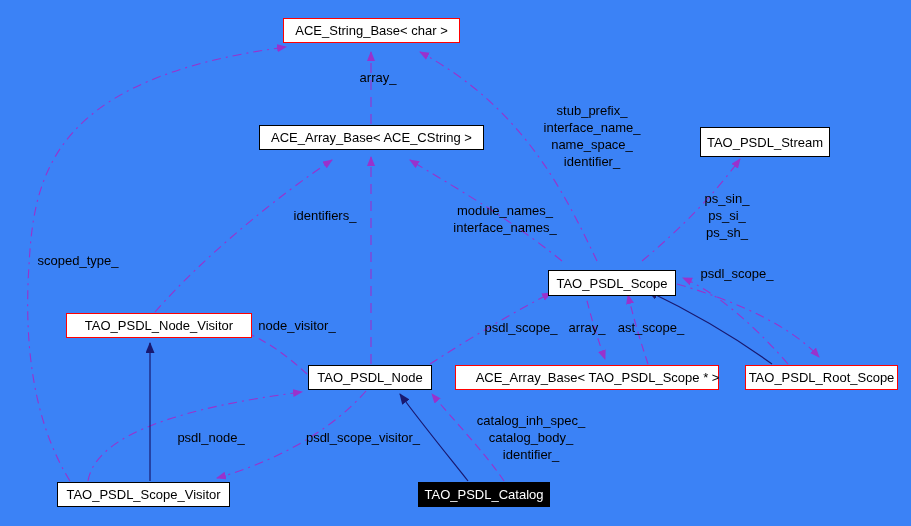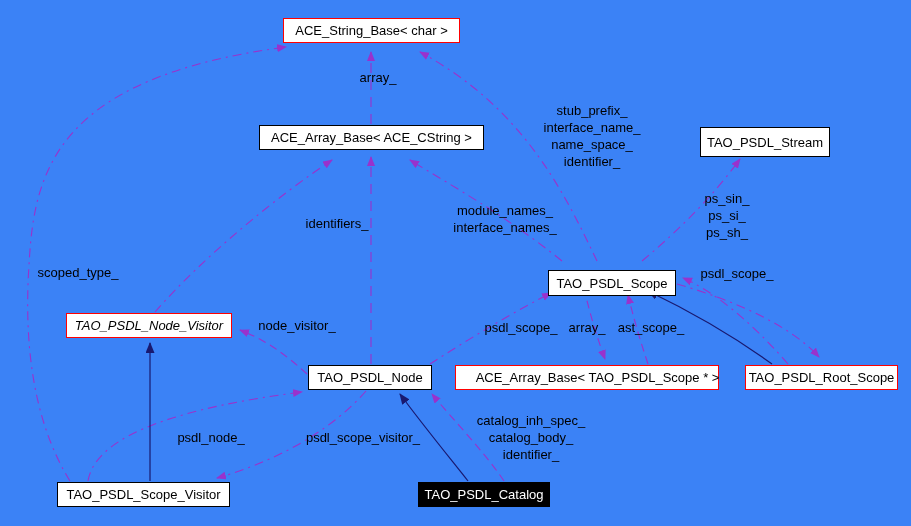--- a/index.html
+++ b/index.html
@@ -54,40 +54,40 @@
         <path d="M150,481 L150,343" fill="none" stroke="#191970" stroke-width="1.2" marker-end="url(#arrow-inherit)"></path>
         <path d="M468,481 C445,452 419,420 400,394" fill="none" stroke="#191970" stroke-width="1.2" marker-end="url(#arrow-inherit)"></path>
         <path d="M772,364 C725,330 673,303 648,291" fill="none" stroke="#191970" stroke-width="1.2" marker-end="url(#arrow-inherit)"></path>
       </g>
   </svg>
   <div id="boxes-layer">
       <div class="box red" style="left: 283px; top: 18px; width: 177px; height: 25px;">ACE_String_Base&lt; char &gt;</div>
       <div class="box " style="left: 259px; top: 125px; width: 225px; height: 25px;">ACE_Array_Base&lt; ACE_CString &gt;</div>
       <div class="box " style="left: 700px; top: 127px; width: 130px; height: 30px;">TAO_PSDL_Stream</div>
       <div class="box " style="left: 548px; top: 270px; width: 128px; height: 26px;">TAO_PSDL_Scope</div>
-      <div class="box red" style="left: 66px; top: 313px; width: 166px; height: 25px; font-style: italic;">TAO_PSDL_Node_Visitor</div>
+      <div class="box red" style="left: 66px; top: 313px; width: 186px; height: 25px;">TAO_PSDL_Node_Visitor</div>
       <div class="box " style="left: 308px; top: 365px; width: 124px; height: 25px;">TAO_PSDL_Node</div>
       <div class="box red" style="left: 455px; top: 365px; width: 264px; height: 25px; padding-left: 21px;">ACE_Array_Base&lt; TAO_PSDL_Scope * &gt;</div>
       <div class="box red" style="left: 745px; top: 365px; width: 153px; height: 25px; text-align: center;">TAO_PSDL_Root_Scope</div>
       <div class="box " style="left: 57px; top: 482px; width: 173px; height: 25px;">TAO_PSDL_Scope_Visitor</div>
       <div class="box focus" style="left: 418px; top: 482px; width: 132px; height: 25px;">TAO_PSDL_Catalog</div>
     </div>
   <div id="labels-layer">
       <div class="edge-label" style="left: 378px; top: 69px;">array_</div>
       <div class="edge-label" style="left: 592px; top: 102px;">stub_prefix_
 interface_name_
 name_space_
 identifier_</div>
-      <div class="edge-label" style="left: 325px; top: 215px; margin-left: 12px;">identifiers_</div>
+      <div class="edge-label" style="left: 325px; top: 207px;">identifiers_</div>
       <div class="edge-label" style="left: 505px; top: 202px;">module_names_
 interface_names_</div>
       <div class="edge-label" style="left: 727px; top: 190px;">ps_sin_
 ps_si_
 ps_sh_</div>
-      <div class="edge-label" style="left: 78px; top: 264px;">scoped_type_</div>
+      <div class="edge-label" style="left: 78px; top: 252px;">scoped_type_</div>
       <div class="edge-label" style="left: 737px; top: 265px;">psdl_scope_</div>
       <div class="edge-label" style="left: 297px; top: 317px;">node_visitor_</div>
       <div class="edge-label" style="left: 521px; top: 319px;">psdl_scope_</div>
       <div class="edge-label" style="left: 587px; top: 319px;">array_</div>
       <div class="edge-label" style="left: 651px; top: 319px;">ast_scope_</div>
       <div class="edge-label" style="left: 211px; top: 429px;">psdl_node_</div>
       <div class="edge-label" style="left: 363px; top: 429px;">psdl_scope_visitor_</div>
       <div class="edge-label" style="left: 531px; top: 412px;">catalog_inh_spec_
 catalog_body_
 identifier_</div>

